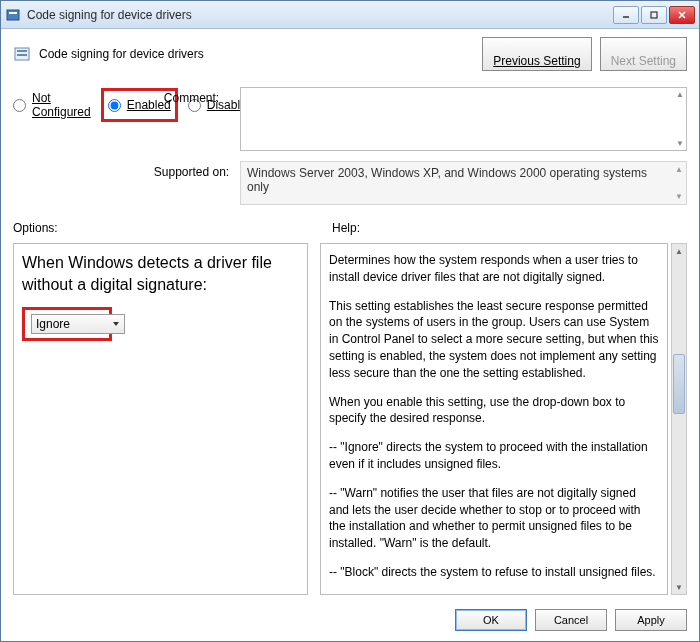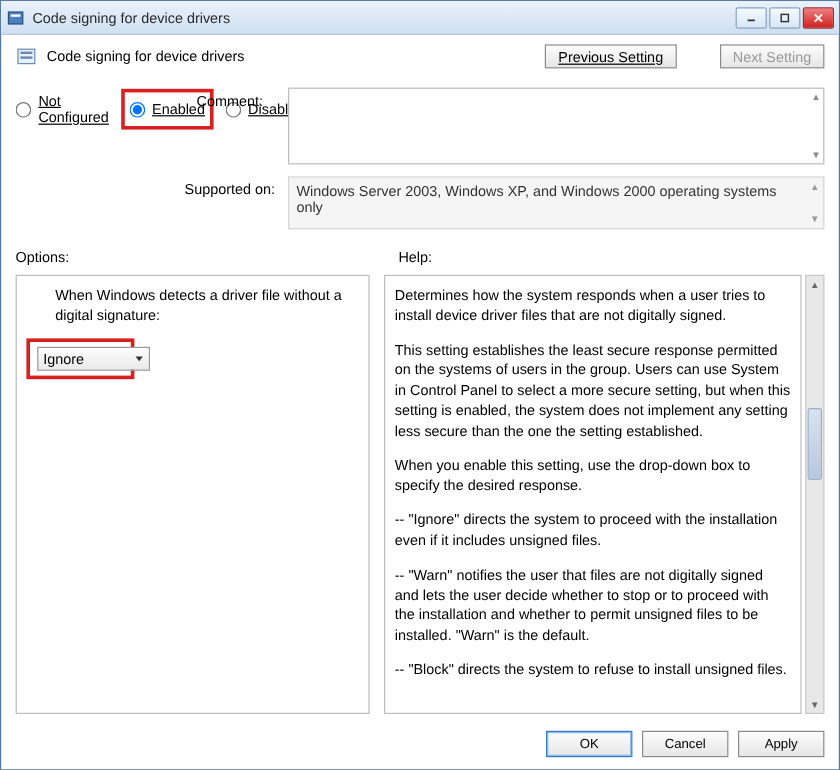--- a/index.html
+++ b/index.html
@@ -68,27 +68,26 @@
 }
 .header-row .hdr-icon {
   width: 18px; height: 18px;
 }
 .header-row .hdr-title {
   flex: 1;
   font-size: 12px;
 }
 .nav-btn {
   height: 20px;
-  padding: 3px 10px;
+  padding: 16px 10px;
   border: 1px solid #8a8a8a;
   background: linear-gradient(to bottom, #fdfdfd, #e6e6e6);
   font-size: 12px;
   cursor: pointer;
   text-decoration: underline;
-  margin-left: 28px;
 }
 .nav-btn.disabled { color: #999; text-decoration: none; text-align: right; }
 .top-grid {
   display: grid;
   grid-template-columns: 130px 85px 1fr;
   column-gap: 6px;
   row-gap: 10px;
   align-items: start;
   margin-top: 6px;
 }
@@ -144,23 +143,22 @@
   flex: 1;
   min-height: 0;
   margin-top: 4px;
 }
 .options-panel {
   width: 295px;
   border: 1px solid #bcbcbc;
   padding: 8px;
 }
 .options-panel .detect-label {
-  font-size: 12px;
+  font-size: 16px;
   line-height: 1.4;
-  margin-left: 24px;
 }
 .dropdown-wrap {
   margin-top: 10px;
   border: 3px solid #d92020;
   padding: 4px 6px;
   width: 90px;
 }
 .dropdown {
   width: 94px;
   height: 20px;

